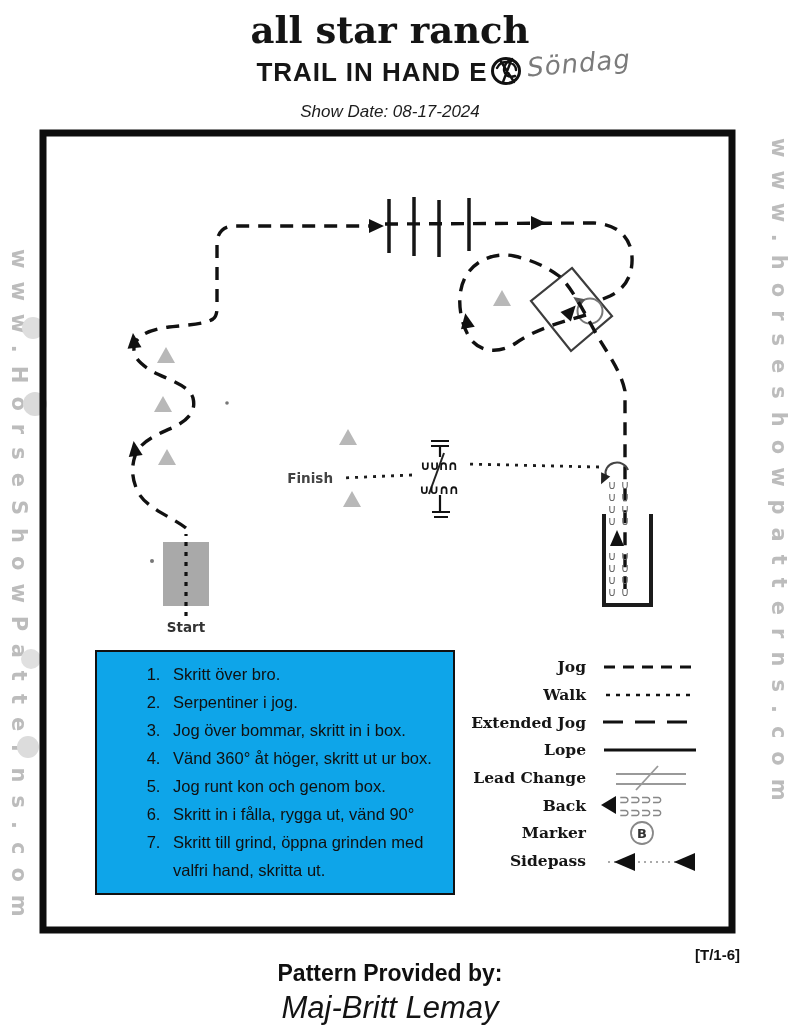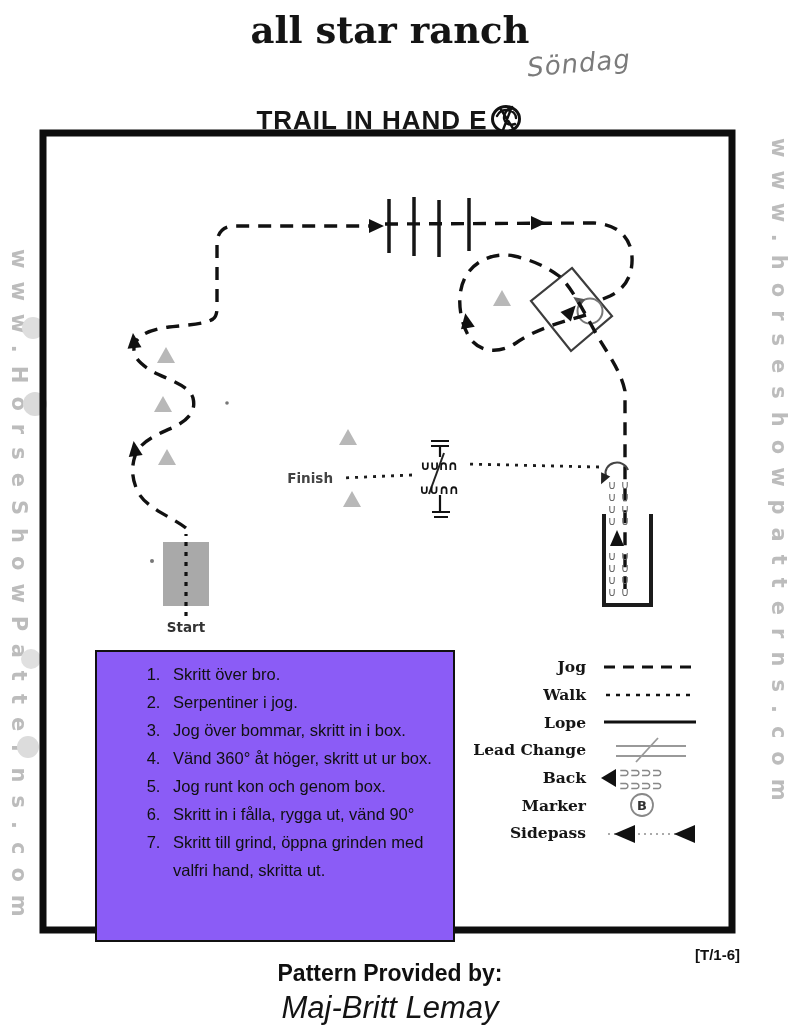--- a/index.html
+++ b/index.html
@@ -2,36 +2,36 @@
 <html><head>
 <meta charset="utf-8">
 <style>
   html,body{margin:0;padding:0;background:#fff;}
   #page{position:relative;width:800px;height:1033px;background:#fff;overflow:hidden;
         font-family:"Liberation Sans",sans-serif;color:#111;}
   
   #title{position:absolute;left:0;top:8px;width:780px;text-align:center;
          font-family:"DejaVu Serif",serif;font-weight:bold;font-size:37px;color:#141414;}
   #subtitle-row{position:absolute;left:0;top:56px;width:780px;display:flex;
-                justify-content:center;align-items:center;margin-top:48px;}
+                justify-content:center;align-items:center;}
   #subtitle{font-weight:bold;font-size:26px;letter-spacing:1px;color:#161616;}
   #scribble{margin-left:2px;margin-top:-2px;}
   #handnote{position:absolute;left:527px;top:48px;font-family:"DejaVu Sans",sans-serif;
             font-style:italic;font-size:26px;color:#7b7b7b;transform:rotate(-5deg);letter-spacing:1px;}
   #showdate{position:absolute;left:0;top:102px;width:780px;text-align:center;
             font-style:italic;font-size:17px;color:#1c1c1c;}
   
   .wm{position:absolute;top:138px;height:792px;writing-mode:vertical-rl;
       font-family:"DejaVu Sans",sans-serif;font-weight:700;font-size:21px;
       color:#bcbcbc;letter-spacing:13px;white-space:nowrap;}
   #wm-left{left:7px;direction:rtl;}
   #wm-right{right:9px;}
   
-  #instructions{position:absolute;left:95px;top:650px;width:360px;height:292px;
-                background:#8b5cf6;border:2.5px solid #111;box-sizing:border-box;}
+  #instructions{position:absolute;left:95px;top:650px;width:360px;height:245px;
+                background:#0ea5e9;border:2.5px solid #111;box-sizing:border-box;}
   #instructions ol{margin:0;padding:8px 8px 0 68px;}
   #instructions li{font-size:16.5px;line-height:28px;padding-left:8px;color:#101010;}
   
   #legend{position:absolute;left:466px;top:653px;width:256px;}
   .legend-row{display:flex;align-items:center;height:27.7px;}
   .legend-label{width:120px;text-align:right;font-family:"DejaVu Serif",serif;
                 font-weight:bold;font-size:15.5px;color:#151515;}
   .legend-sym{margin-left:12px;flex:0 0 auto;}
   
   #provided-label{position:absolute;left:0;top:960px;width:780px;text-align:center;
@@ -48,20 +48,21 @@
 
   <div id="title">all star ranch</div>
   <div id="subtitle-row">
     <span id="subtitle">TRAIL IN HAND E</span>
     <svg id="scribble" width="34" height="34" viewBox="0 0 34 34">
       <ellipse cx="16" cy="17" rx="13.5" ry="12.5" stroke="#111" stroke-width="3" fill="none"></ellipse>
       <path d="M10,6 L24,28 M22,5 C10,10 12,26 25,22 M7,14 C12,4 26,8 26,16 M13,28 L21,7" stroke="#111" stroke-width="2.4" fill="none" stroke-linecap="round"></path>
     </svg>
   </div>
   <div id="handnote">Söndag</div>
+  <div id="showdate">Show Date: 08-17-2024</div>
 
   <div class="wm" id="wm-left">www.HorseShowPatterns.com</div>
   <div class="wm" id="wm-right">www.horseshowpatterns.com</div>
 
   <svg width="800" height="1033" viewBox="0 0 800 1033" style="position:absolute;left:0;top:0;">
 
     <g>
       <circle cx="33" cy="328" r="11" fill="#dedede"></circle>
       <circle cx="35" cy="404" r="12" fill="#dadada"></circle>
       <circle cx="31" cy="659" r="10" fill="#e0e0e0"></circle>
@@ -190,20 +191,26 @@
         <line x1="6" y1="13" x2="98" y2="13" stroke="#111" stroke-width="3" stroke-dasharray="11 8"></line>
       </svg>
     </div>
     <div class="legend-row">
       <span class="legend-label">Walk</span>
       <svg class="legend-sym" width="104" height="26">
         <line x1="8" y1="13" x2="98" y2="13" stroke="#111" stroke-width="2.6" stroke-dasharray="4 6"></line>
       </svg>
     </div>
     <div class="legend-row">
+      <span class="legend-label">Extended Jog</span>
+      <svg class="legend-sym" width="104" height="26">
+        <line x1="5" y1="13" x2="99" y2="13" stroke="#111" stroke-width="3" stroke-dasharray="20 12"></line>
+      </svg>
+    </div>
+    <div class="legend-row">
       <span class="legend-label">Lope</span>
       <svg class="legend-sym" width="104" height="26">
         <line x1="6" y1="13" x2="98" y2="13" stroke="#111" stroke-width="3.2"></line>
       </svg>
     </div>
     <div class="legend-row">
       <span class="legend-label">Lead Change</span>
       <svg class="legend-sym" width="104" height="26">
         <line x1="18" y1="9" x2="88" y2="9" stroke="#999" stroke-width="2"></line>
         <line x1="18" y1="19" x2="88" y2="19" stroke="#999" stroke-width="2"></line>

